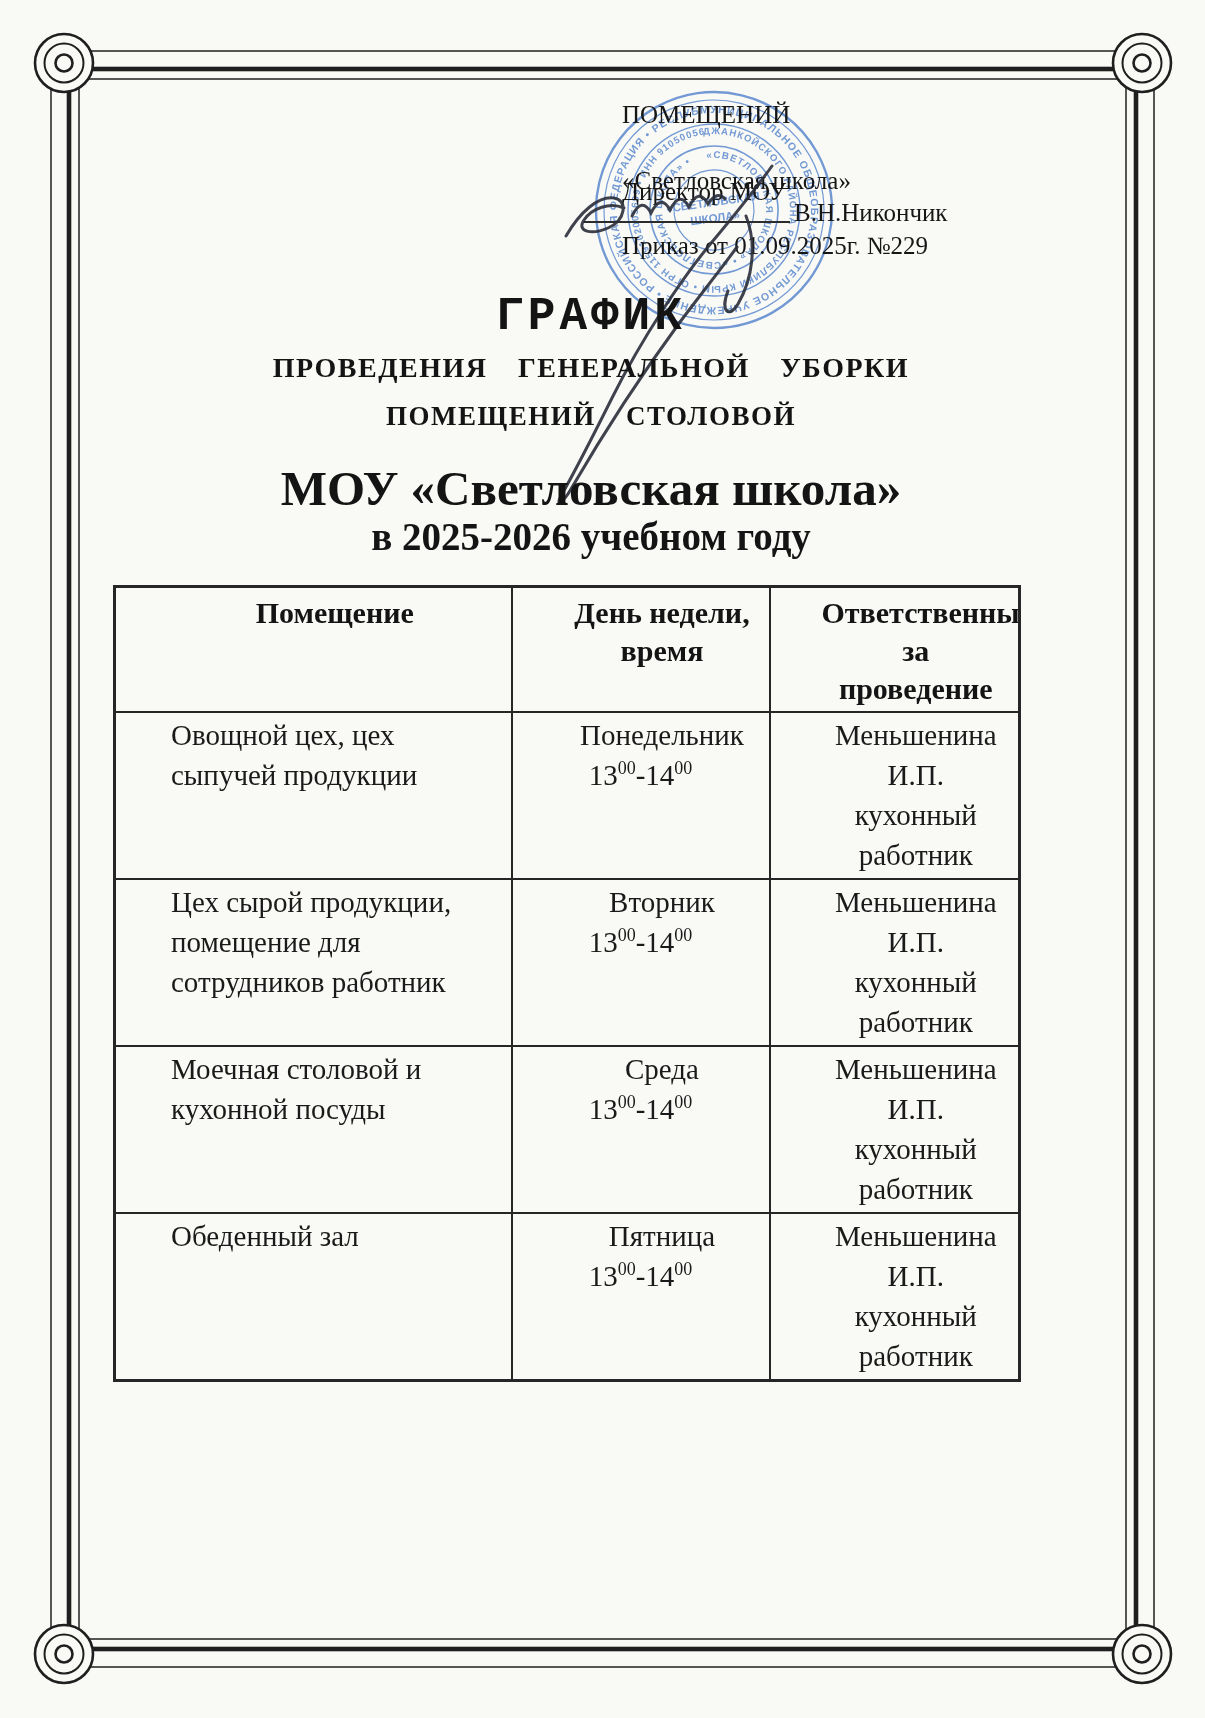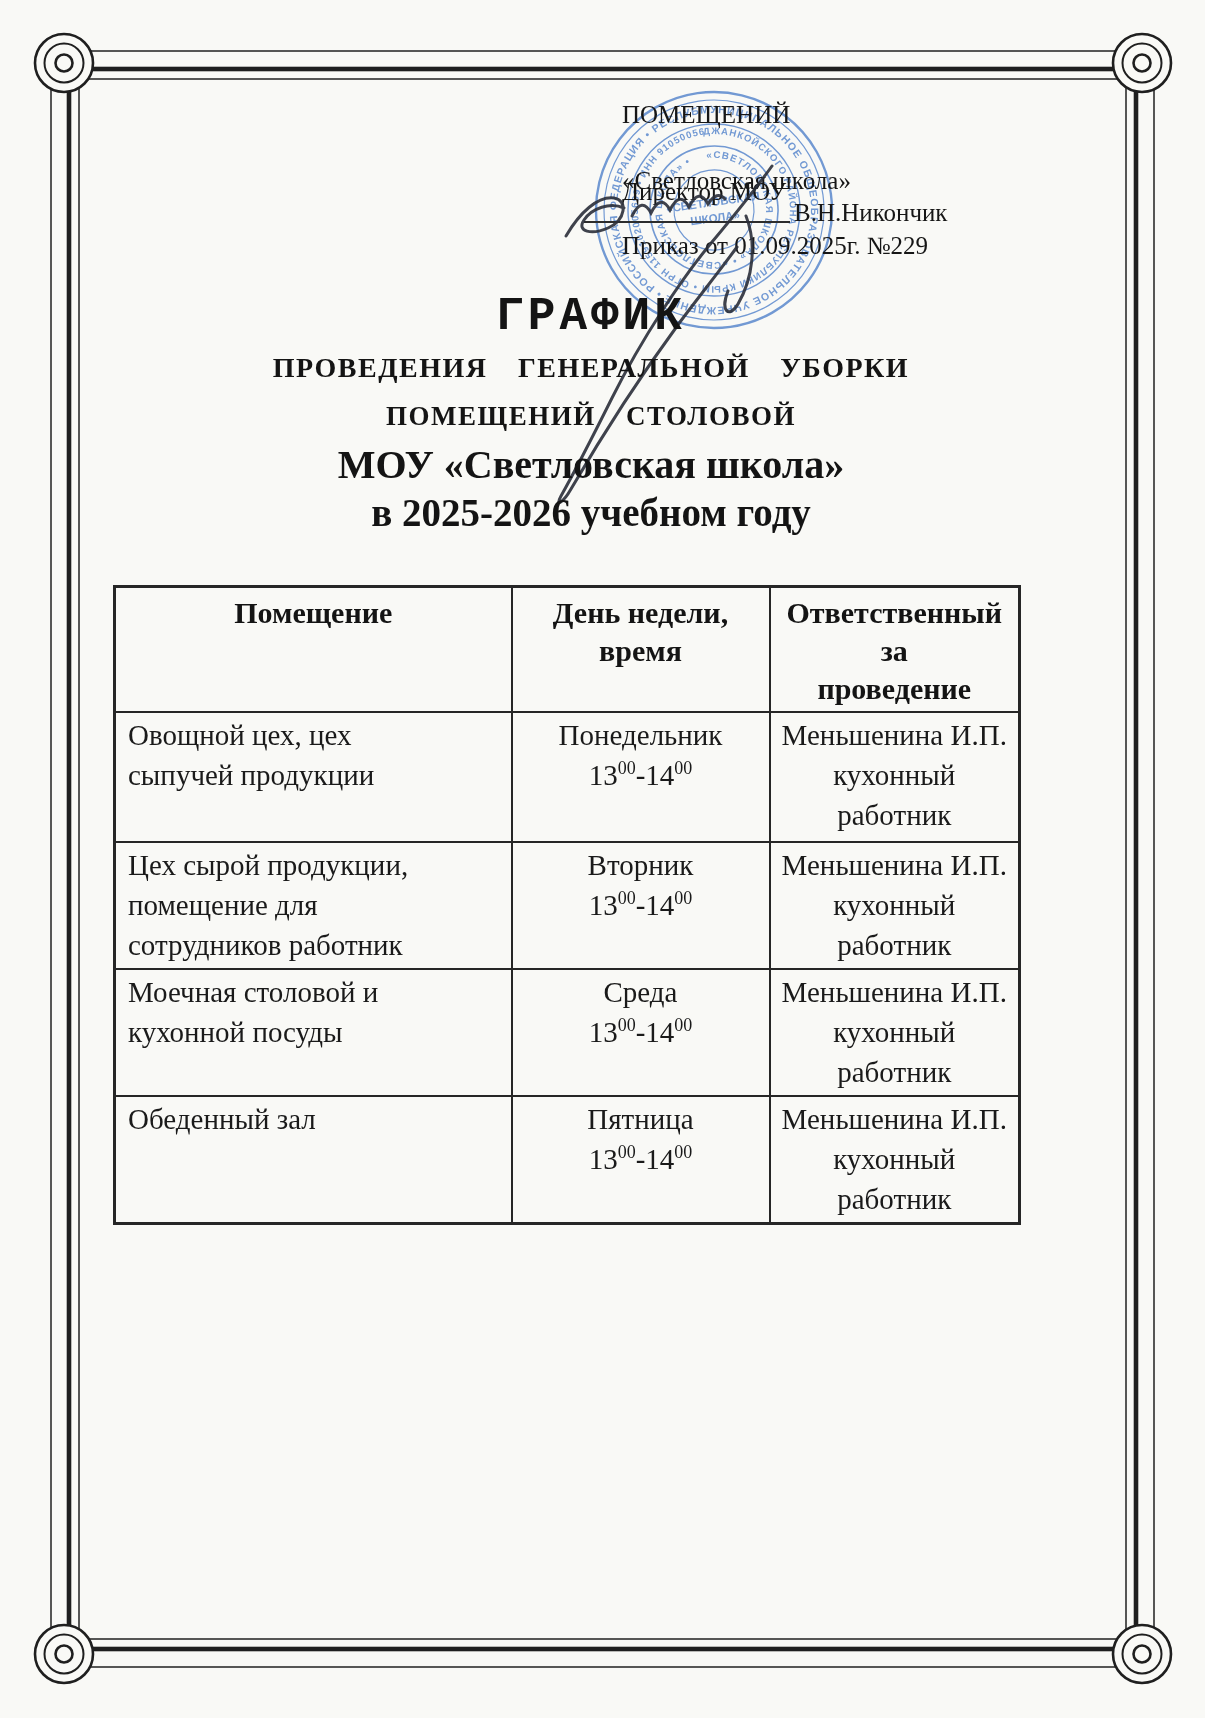--- a/index.html
+++ b/index.html
@@ -29,38 +29,38 @@
     border-bottom:2.5px solid #2c2c2c;
   }
   .signature-svg{position:absolute;left:540px;top:150px;width:320px;height:380px;}
   
   .title-block{
     position:absolute;top:290px;left:0;width:1182px;text-align:center;font-weight:bold;color:#141414;
   }
   .title-l1{font-size:46px;line-height:54px;letter-spacing:4px;font-family:Liberation Mono, monospace;}
   .title-l2{font-size:28px;line-height:48px;letter-spacing:1.5px;word-spacing:22px;}
   .title-l3{font-size:27px;line-height:48px;letter-spacing:1.5px;word-spacing:22px;}
-  .title-l4{font-size:40px;line-height:50px;}
+  .title-l4{font-size:49px;line-height:50px;margin-top:24px;}
   .title-l5{font-size:39px;line-height:46px;text-align:center;}
   
   .schedule-table{
     position:absolute;left:113px;top:585px;width:905px;
     border-collapse:collapse;table-layout:fixed;
     border:3px solid #262626;
   }
   .schedule-table th,.schedule-table td{
     border:2.5px solid #262626;vertical-align:top;padding:3px 8px;overflow:hidden;
   }
   .schedule-table th{
     font-size:30px;line-height:38px;font-weight:bold;text-align:center;padding-top:6px;color:#141414;
   }
   .schedule-table td{font-size:29px;line-height:40px;padding-top:2px;}
   td.room-cell{text-align:left;padding-left:12px;}
   td.day-cell,td.resp-cell{text-align:center;}
-  .cell-line{display:block;}
+  .cell-line{display:block;margin-left:43px;}
   .cell-line:empty{display:none;}
   sup.tsup{font-size:18px;vertical-align:super;line-height:0;}
   .time-line{display:block;}
 </style>
 </head>
 <body>
 
 <div class="page">
 
   <svg class="frame" viewBox="0 0 1205 1718" xmlns="http://www.w3.org/2000/svg">

